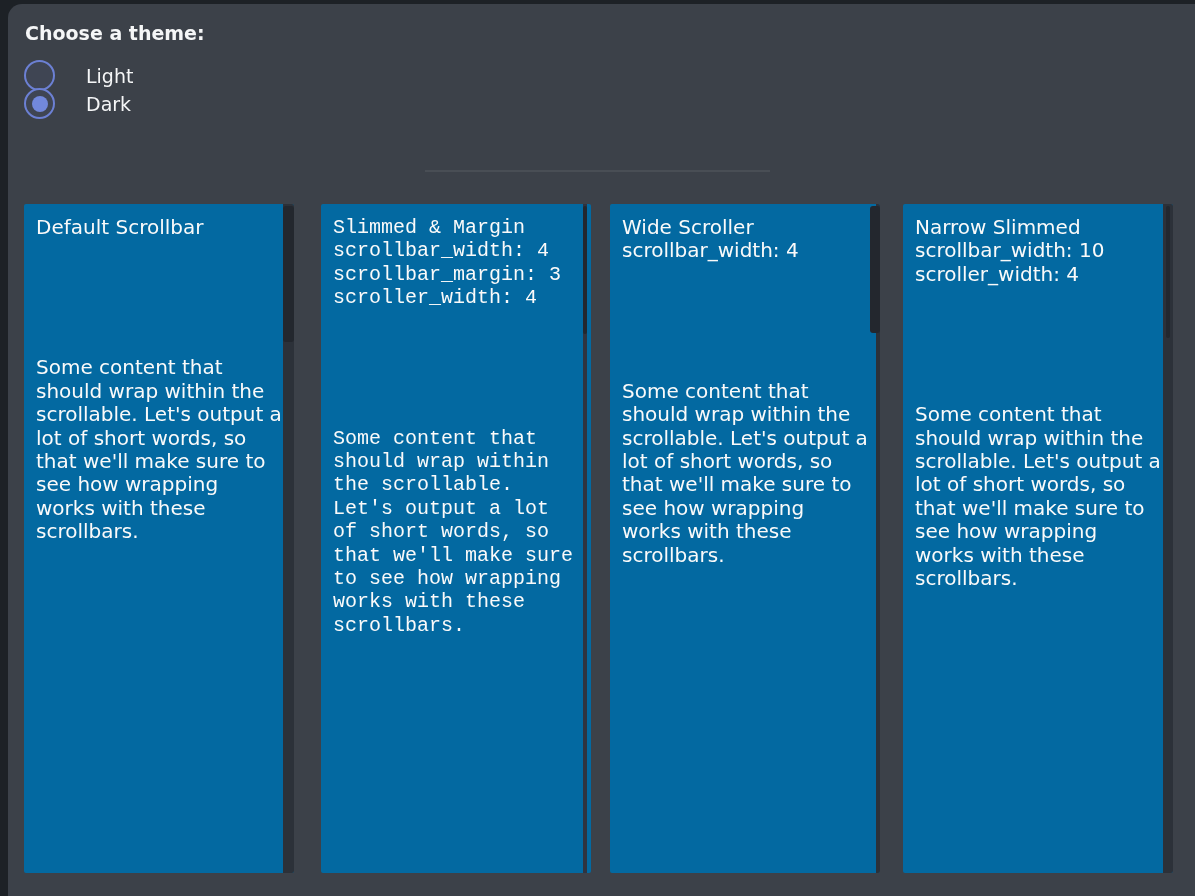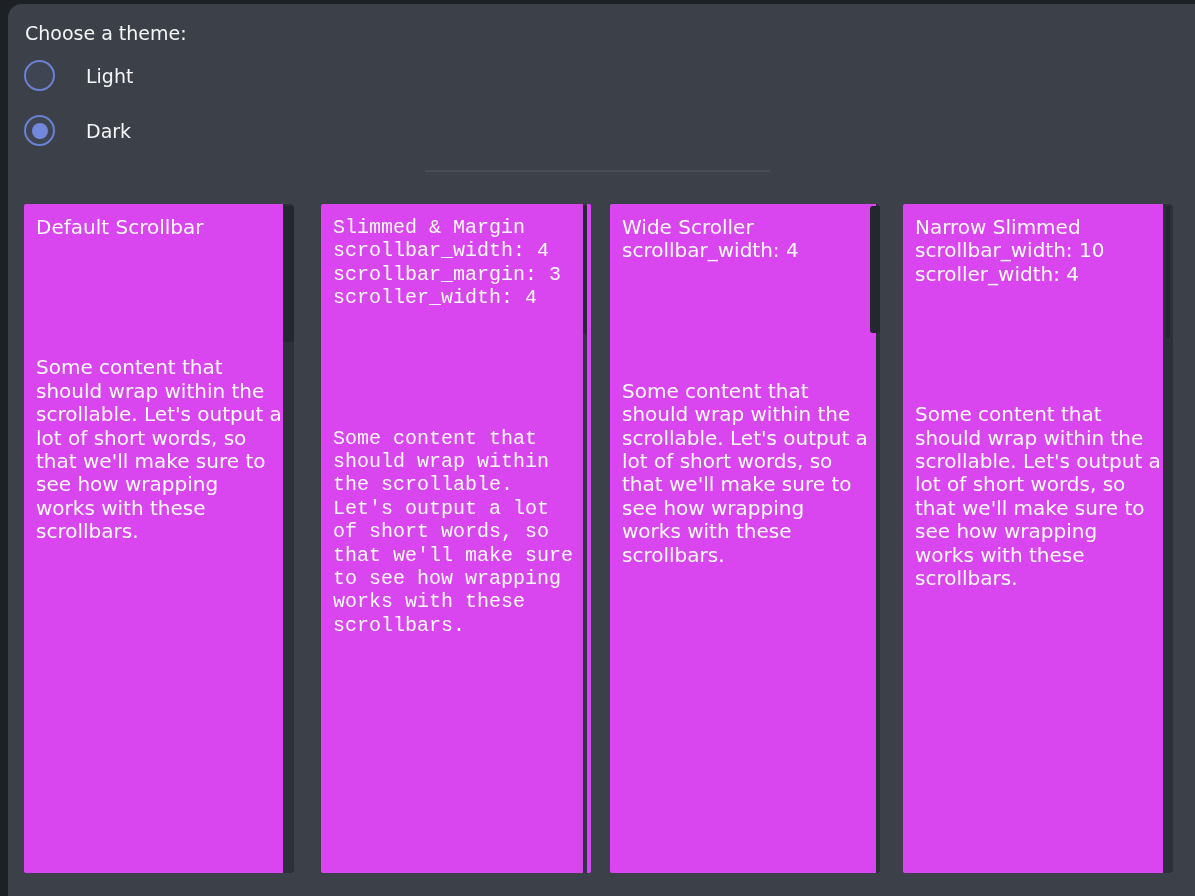--- a/index.html
+++ b/index.html
@@ -12,29 +12,29 @@
     overflow: hidden;
   }
   .surface {
     position: absolute; left: 8px; top: 4px; right: 0; bottom: 0;
     background: #3c4149;
     border-top-left-radius: 14px;
   }
   
   .choose-label {
     position: absolute; left: 25px; top: 22px;
-    font-size: 19px; color: #f5f6f7;
+    font-size: 19px; color: #f5f6f7; font-weight: bold;
   }
   .radio-row {
     position: absolute; left: 24px;
     display: flex; align-items: center; gap: 31px;
     cursor: default;
   }
   .radio-row.r1 { top: 60px; }
-  .radio-row.r2 { top: 115px; }
+  .radio-row.r2 { top: 88px; }
   .radio-circle {
     width: 31px; height: 31px;
     border: 2px solid #6c80d4; border-radius: 50%;
     background: #3f4553;
     position: relative; flex: 0 0 auto;
   }
   .radio-dot {
     display: none;
     position: absolute; left: 50%; top: 50%;
     width: 16px; height: 16px; margin: -8px 0 0 -8px;
@@ -46,21 +46,21 @@
   
   .divider {
     position: absolute; top: 170px; left: 425px;
     width: 345px; height: 2px;
     background: rgba(255,255,255,0.07);
   }
   
   .panel {
     position: absolute; top: 204px;
     width: 270px; height: 669px;
-    background: #d946ef;
+    background: #0369a1;
     border-radius: 2px;
     padding: 12px 0 0 12px;
     overflow: hidden;
   }
   .panel.c1 { left: 24px; }
   .panel.c2 { left: 321px; font-family: Liberation Mono, monospace; }
   .panel.c3 { left: 610px; }
   .panel.c4 { left: 903px; }
   .col-title, .param-line, .body-text {
     font-size: 20px; line-height: 23.4px; color: #fafafa;

